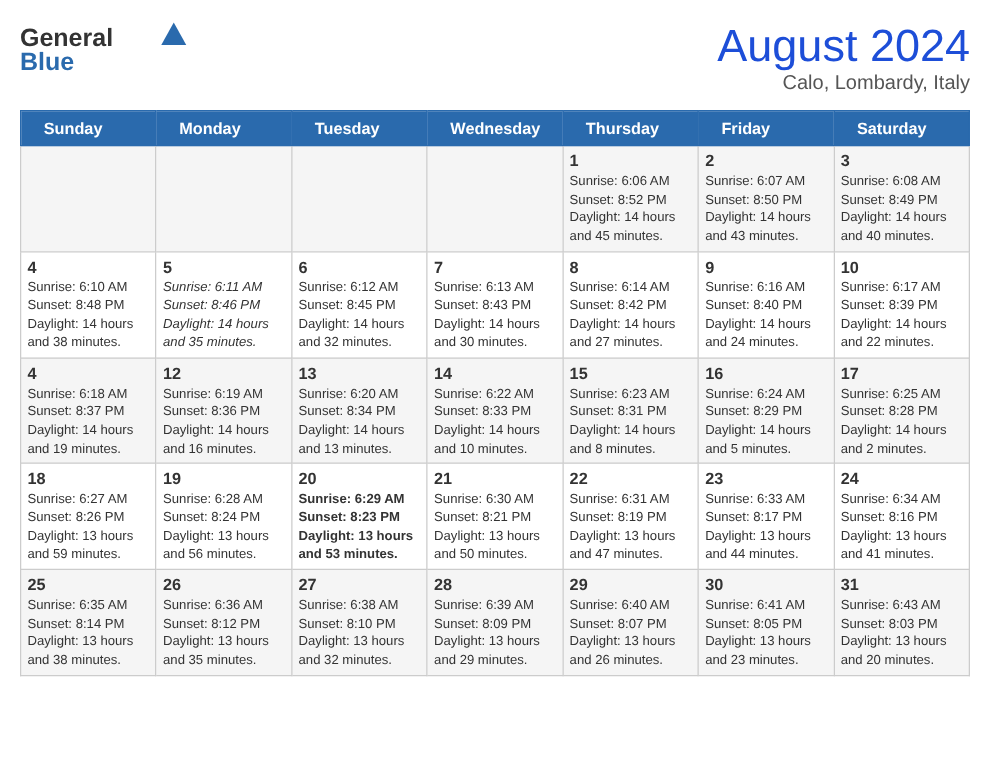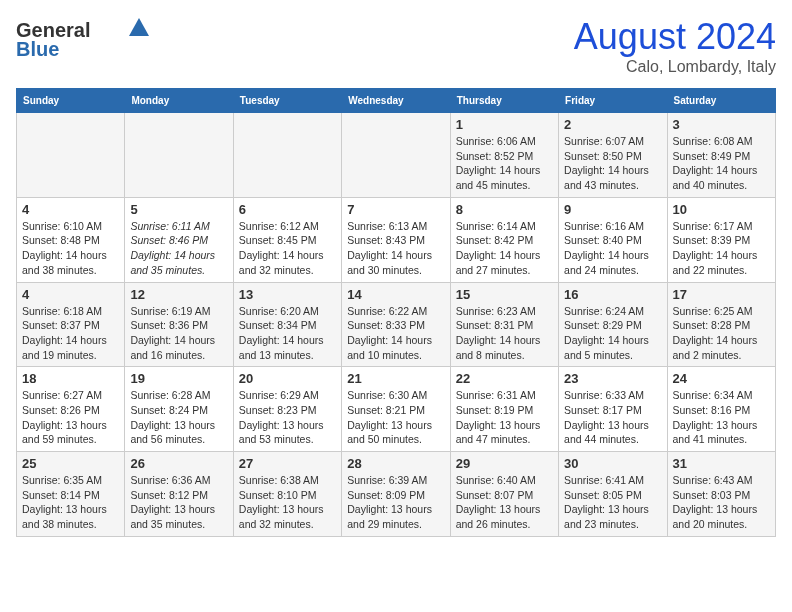--- a/index.html
+++ b/index.html
@@ -40,22 +40,22 @@
     }
     table {
       width: 100%;
       border-collapse: collapse;
       table-layout: fixed;
     }
     thead tr th {
       background-color: #2a6aad;
       color: #fff;
       text-align: left;
-      padding: 6px 6px;
-      font-size: 10px;
+      padding: 6px 18px;
+      font-size: 13px;
       font-weight: bold;
       border: 1px solid #2a6aad;
     }
     tbody tr td {
       border: 1px solid #ccc;
       vertical-align: top;
       padding: 4px 5px;
       font-size: 10.5px;
       color: #333;
       height: 80px;
@@ -250,21 +250,21 @@
         </td>
         <td>
           <span class="day-num">19</span>
           <div class="cell-content" style="white-space: pre-line;">Sunrise: 6:28 AM
 Sunset: 8:24 PM
 Daylight: 13 hours
 and 56 minutes.</div>
         </td>
         <td>
           <span class="day-num">20</span>
-          <div class="cell-content" style="white-space: pre-line;">Sunrise: 6:29 AM
+          <div class="cell-content" style="white-space: pre-line; font-weight: bold;">Sunrise: 6:29 AM
 Sunset: 8:23 PM
 Daylight: 13 hours
 and 53 minutes.</div>
         </td>
         <td>
           <span class="day-num">21</span>
           <div class="cell-content" style="white-space: pre-line;">Sunrise: 6:30 AM
 Sunset: 8:21 PM
 Daylight: 13 hours
 and 50 minutes.</div>

